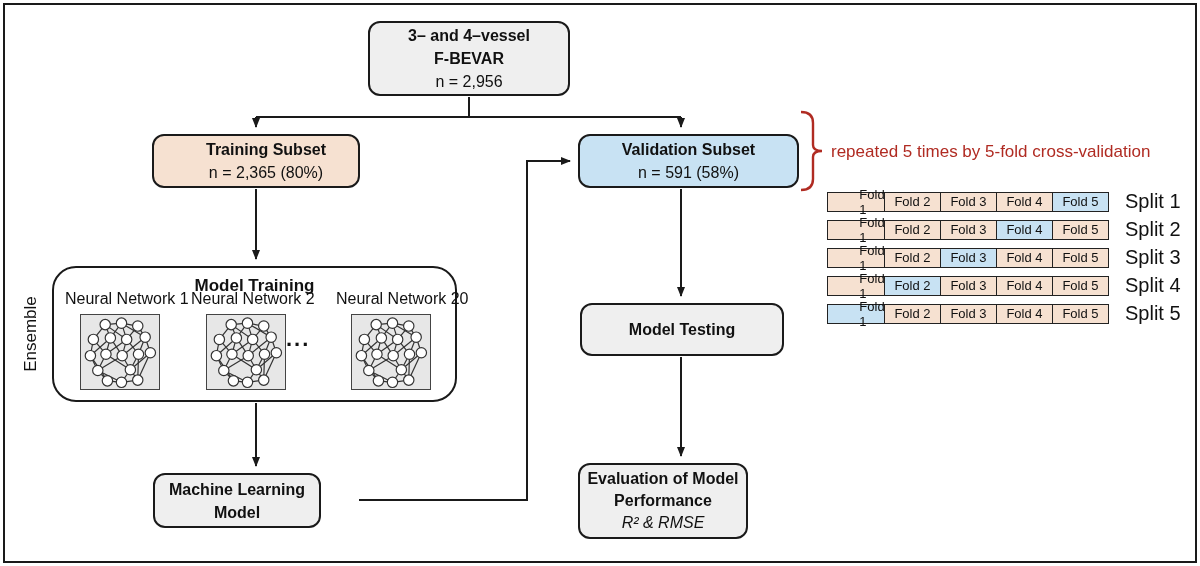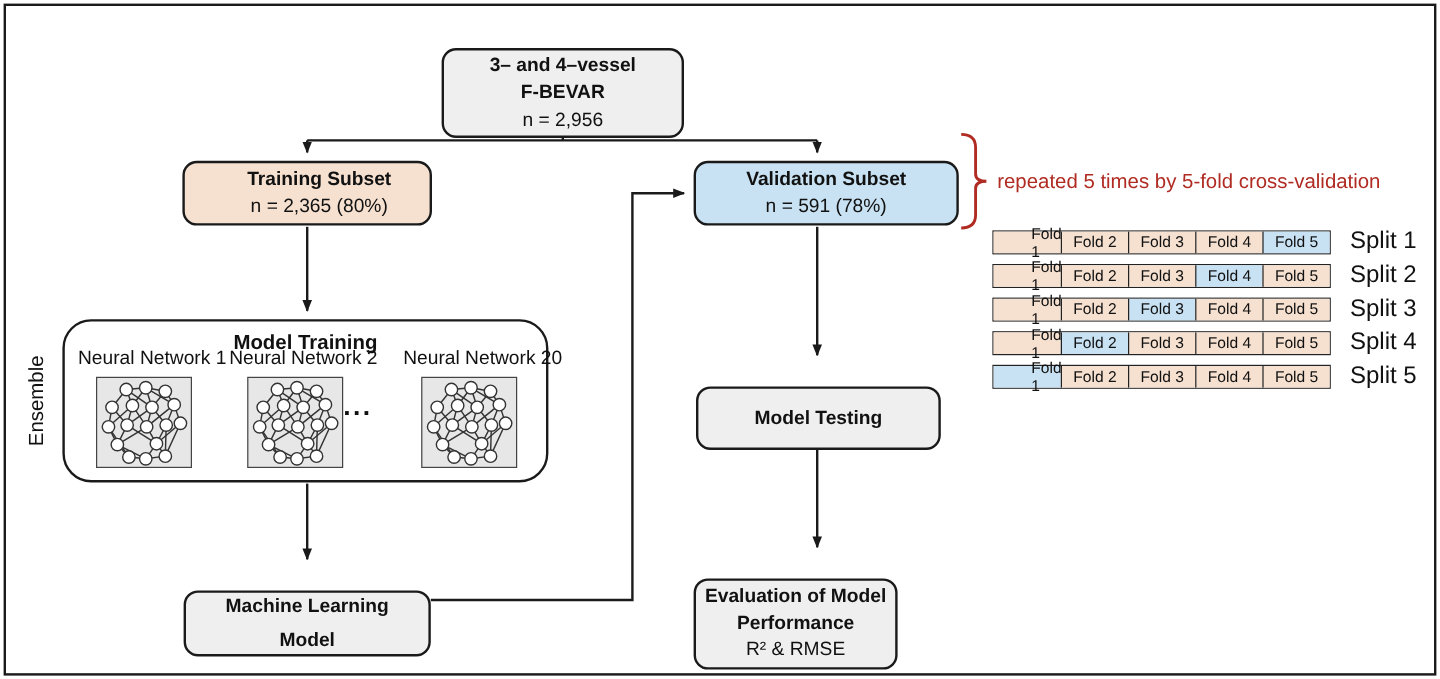--- a/index.html
+++ b/index.html
@@ -7,25 +7,25 @@
     position:relative;width:1200px;height:566px;background:#fff;
     font-family:"Liberation Sans", sans-serif;color:#111;overflow:hidden;
   }
   .frame{position:absolute;inset:3px;border:2px solid #1a1a1a;pointer-events:none;}
   .overlay{position:absolute;left:0;top:0;width:1200px;height:566px;pointer-events:none;}
   .node{
     position:absolute;box-sizing:border-box;border:2px solid #1a1a1a;border-radius:12px;
     display:flex;flex-direction:column;align-items:center;justify-content:center;
     text-align:center;line-height:23px;font-size:16px;
   }
-  .gray{background:var(--c-gray,#efefef);margin-top:19px;}
+  .gray{background:var(--c-gray,#efefef);}
   .peach{background:var(--c-peach,#f6e1d1);}
   .blue{background:var(--c-blue,#c8e2f3);}
   .b{font-weight:bold;}
-  .it{}
+  .it{font-style:italic;}
   
   .mt-box{
     position:absolute;left:52px;top:266px;width:405px;height:136px;box-sizing:border-box;
     border:2px solid #1a1a1a;border-radius:24px;background:#fff;
   }
   .mt-title{position:absolute;left:0;top:8px;width:100%;text-align:center;font-weight:bold;font-size:17px;}
   .nn-unit{position:absolute;width:110px;text-align:center;}
   .nn-label{font-size:16px;margin-bottom:6px;white-space:nowrap;}
   .nn-img{width:78px;height:74px;background:#e7e7e7;border:1.5px solid #444;display:inline-block;}
   .dots{position:absolute;left:286px;top:326px;font-weight:bold;font-size:22px;letter-spacing:2px;}
@@ -143,21 +143,21 @@
     <div>n = 2,956</div>
   </div>
 
   <div class="node peach" style="left:152px;top:134px;width:208px;height:54px;padding-left:20px;">
     <div class="b">Training Subset</div>
     <div>n = 2,365 (80%)</div>
   </div>
 
   <div class="node blue" style="left:578px;top:134px;width:221px;height:54px;">
     <div class="b">Validation Subset</div>
-    <div>n = 591 (78%)</div>
+    <div>n = 591 (58%)</div>
   </div>
 
   <div class="mt-box">
     <div class="mt-title">Model Training</div>
   </div>
   <div class="ensemble">Ensemble</div>
 
   <div class="nn-unit" style="left:65px;top:290px;">
     <div class="nn-label">Neural Network 1</div>
     <svg class="nn-img" viewBox="0 0 100 100">
@@ -171,21 +171,21 @@
       </svg>
   </div>
   <div class="nn-unit" style="left:336px;top:290px;">
     <div class="nn-label">Neural Network 20</div>
     <svg class="nn-img" viewBox="0 0 100 100">
         <use href="#nn-graph"></use>
       </svg>
   </div>
   <div class="dots">...</div>
 
-  <div class="node gray" style="left:153px;top:473px;width:206px;height:55px;justify-content:space-between;">
+  <div class="node gray" style="left:153px;top:473px;width:168px;height:55px;">
     <div class="b">Machine Learning</div>
     <div class="b">Model</div>
   </div>
 
   <div class="node gray" style="left:580px;top:303px;width:204px;height:53px;">
     <div class="b">Model Testing</div>
   </div>
 
   <div class="node gray" style="left:578px;top:463px;width:170px;height:76px;line-height:22px;">
     <div class="b">Evaluation of Model</div>

